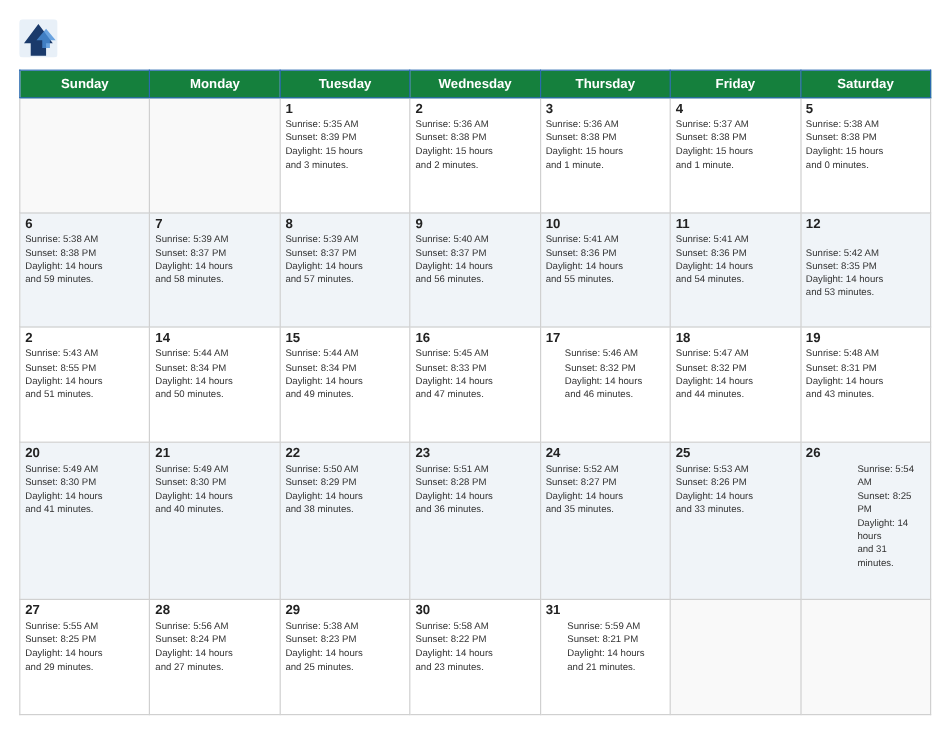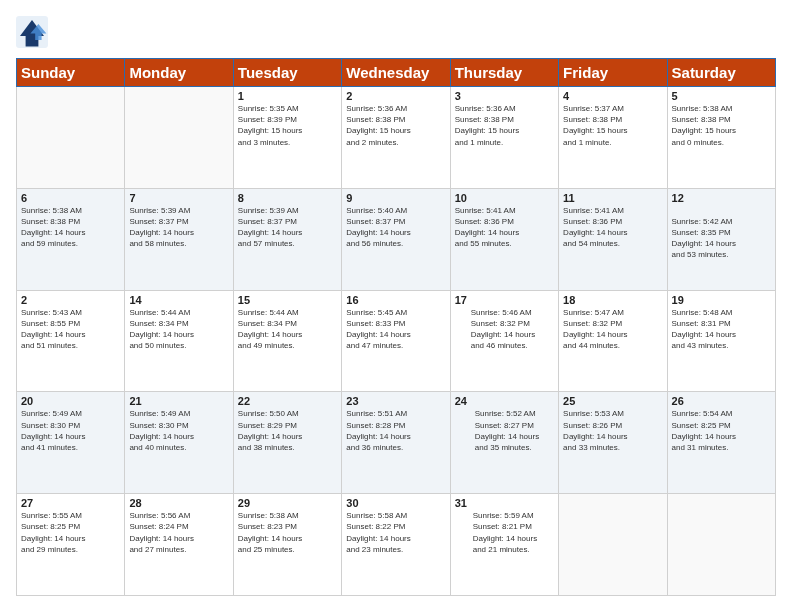--- a/index.html
+++ b/index.html
@@ -54,26 +54,26 @@
       color: #333;
     }
     .calendar {
       flex: 1;
       border: 1px solid #ccc;
       border-collapse: collapse;
       width: 100%;
       table-layout: fixed;
     }
     .calendar th {
-      background-color: #c2410c;
+      background-color: #15803d;
       color: #fff;
-      font-size: 15px;
+      font-size: 11px;
       font-weight: bold;
       padding: 5px 4px;
-      text-align: left;
+      text-align: center;
       border: 1px solid #2a6aaf;
     }
     .calendar td {
       vertical-align: top;
       padding: 3px 4px;
       border: 1px solid #d0d0d0;
       font-size: 8.5px;
       color: #333;
       background: #fff;
       height: 80px;
@@ -297,35 +297,35 @@
           </td>
           <td>
             <span class="day-number">23</span>
             <div class="day-info" style="white-space: pre-line;">Sunrise: 5:51 AM
 Sunset: 8:28 PM
 Daylight: 14 hours
 and 36 minutes.</div>
           </td>
           <td>
             <span class="day-number">24</span>
-            <div class="day-info" style="white-space: pre-line; margin-left: 20px;">Sunrise: 5:52 AM
+            <div class="day-info" style="white-space: pre-line;">Sunrise: 5:52 AM
 Sunset: 8:27 PM
 Daylight: 14 hours
 and 35 minutes.</div>
           </td>
           <td>
             <span class="day-number">25</span>
             <div class="day-info" style="white-space: pre-line;">Sunrise: 5:53 AM
 Sunset: 8:26 PM
 Daylight: 14 hours
 and 33 minutes.</div>
           </td>
           <td>
             <span class="day-number">26</span>
-            <div class="day-info" style="white-space: pre-line;">Sunrise: 5:54 AM
+            <div class="day-info" style="white-space: pre-line; margin-left: 43px;">Sunrise: 5:54 AM
 Sunset: 8:25 PM
 Daylight: 14 hours
 and 31 minutes.</div>
           </td>
         </tr>
         <tr>
           <td>
             <span class="day-number">27</span>
             <div class="day-info" style="white-space: pre-line;">Sunrise: 5:55 AM
 Sunset: 8:25 PM

